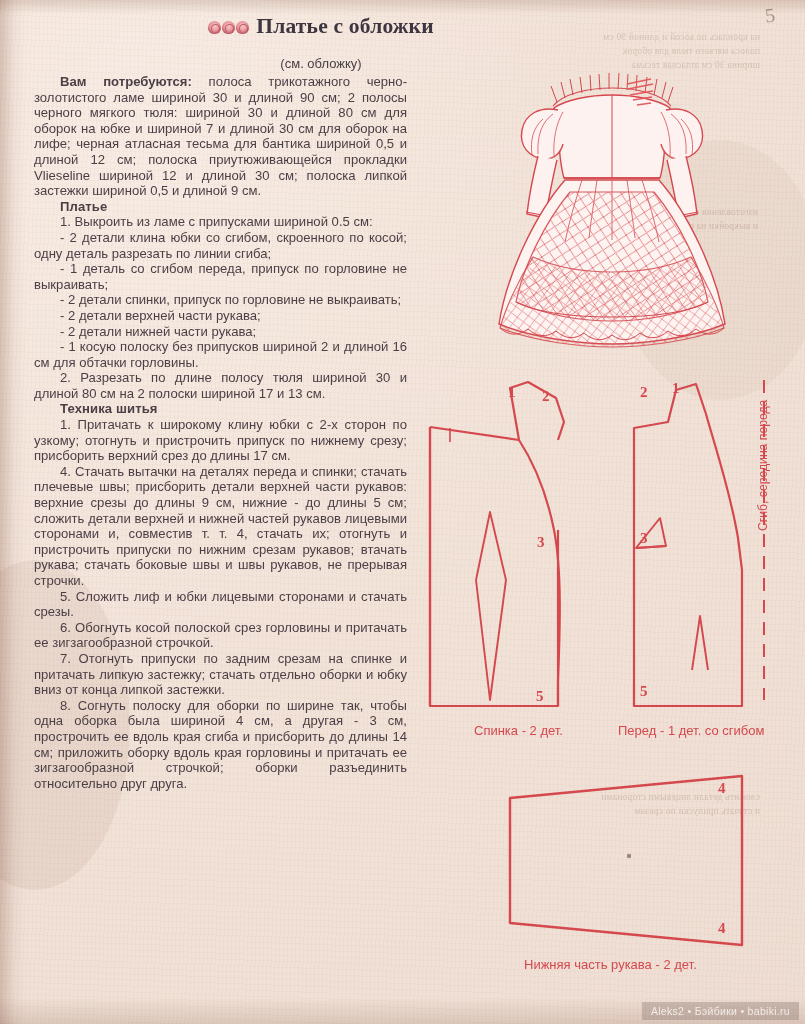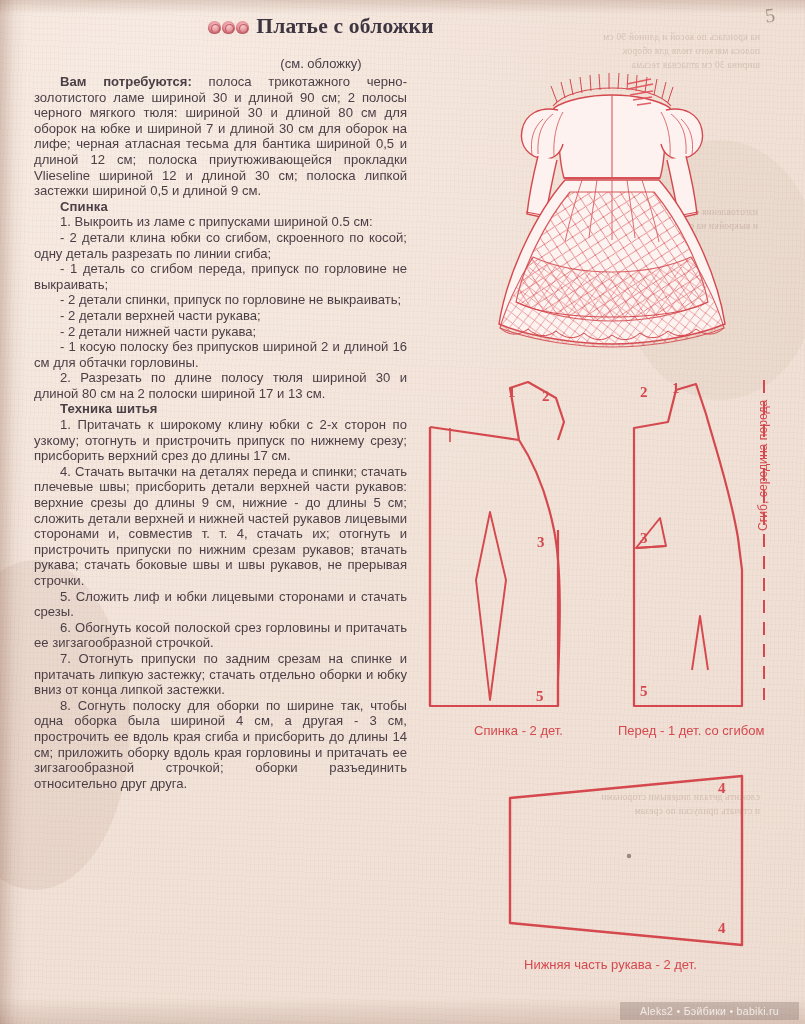--- a/index.html
+++ b/index.html
@@ -112,21 +112,21 @@
     white-space:nowrap;
     transform:rotate(-90deg);transform-origin:left top;
   }
   .mk{
     position:absolute;color:#d4484e;
     font-family:"Liberation Serif", serif;font-size:15px;font-weight:bold;
   }
   
   #watermark{
     position:absolute;right:6px;bottom:4px;
-    padding:3px 20px;
+    padding:3px 9px;
     background:rgba(120,100,92,.30);
     color:#f2ece7;font-size:10.5px;letter-spacing:.3px;
     font-family:"Liberation Sans", sans-serif;
     border-radius:1px;
     margin-top:8px;
   }
 </style>
 </head>
 <body>
 
@@ -157,21 +157,21 @@
           <div class="rose"></div>
       </div>
       <div id="doc-title">Платье с обложки</div>
     </div>
     <div id="doc-subtitle">(см. обложку)</div>
   </div>
 
   <div id="col-left">
     <p class="indent"><span class="lead">Вам потребуются:</span><span> полоса трикотажного черно-золотистого ламе шириной 30 и длиной 90 см; 2 полосы черного мягкого тюля: шириной 30 и длиной 80 см для оборок на юбке и шириной 7 и длиной 30 см для оборок на лифе; черная атласная тесьма для бантика шириной 0,5 и длиной 12 см; полоска приутюживающейся прокладки Vlieseline шириной 12 и длиной 30 см; полоска липкой застежки шириной 0,5 и длиной 9 см.</span></p>
 
-    <p class="sect-head">Спинка</p>
+    <p class="sect-head">Платье</p>
     <p class="indent">1. Выкроить из ламе с припусками шириной 0.5 см:</p>
     <p class="indent">- 2 детали клина юбки со сгибом, скроенного по косой; одну деталь разрезать по линии сгиба;</p>
     <p class="indent">- 1 деталь со сгибом переда, припуск по горловине не выкраивать;</p>
     <p class="indent">- 2 детали спинки, припуск по горловине не выкраивать;</p>
     <p class="indent">- 2 детали верхней части рукава;</p>
     <p class="indent">- 2 детали нижней части рукава;</p>
     <p class="indent">- 1 косую полоску без припусков шириной 2 и длиной 16 см для обтачки горловины.</p>
     <p class="indent">2. Разрезать по длине полосу тюля шириной 30 и длиной 80 см на 2 полоски шириной 17 и 13 см.</p>
 
     <p class="sect-head">Техника шитья</p>

